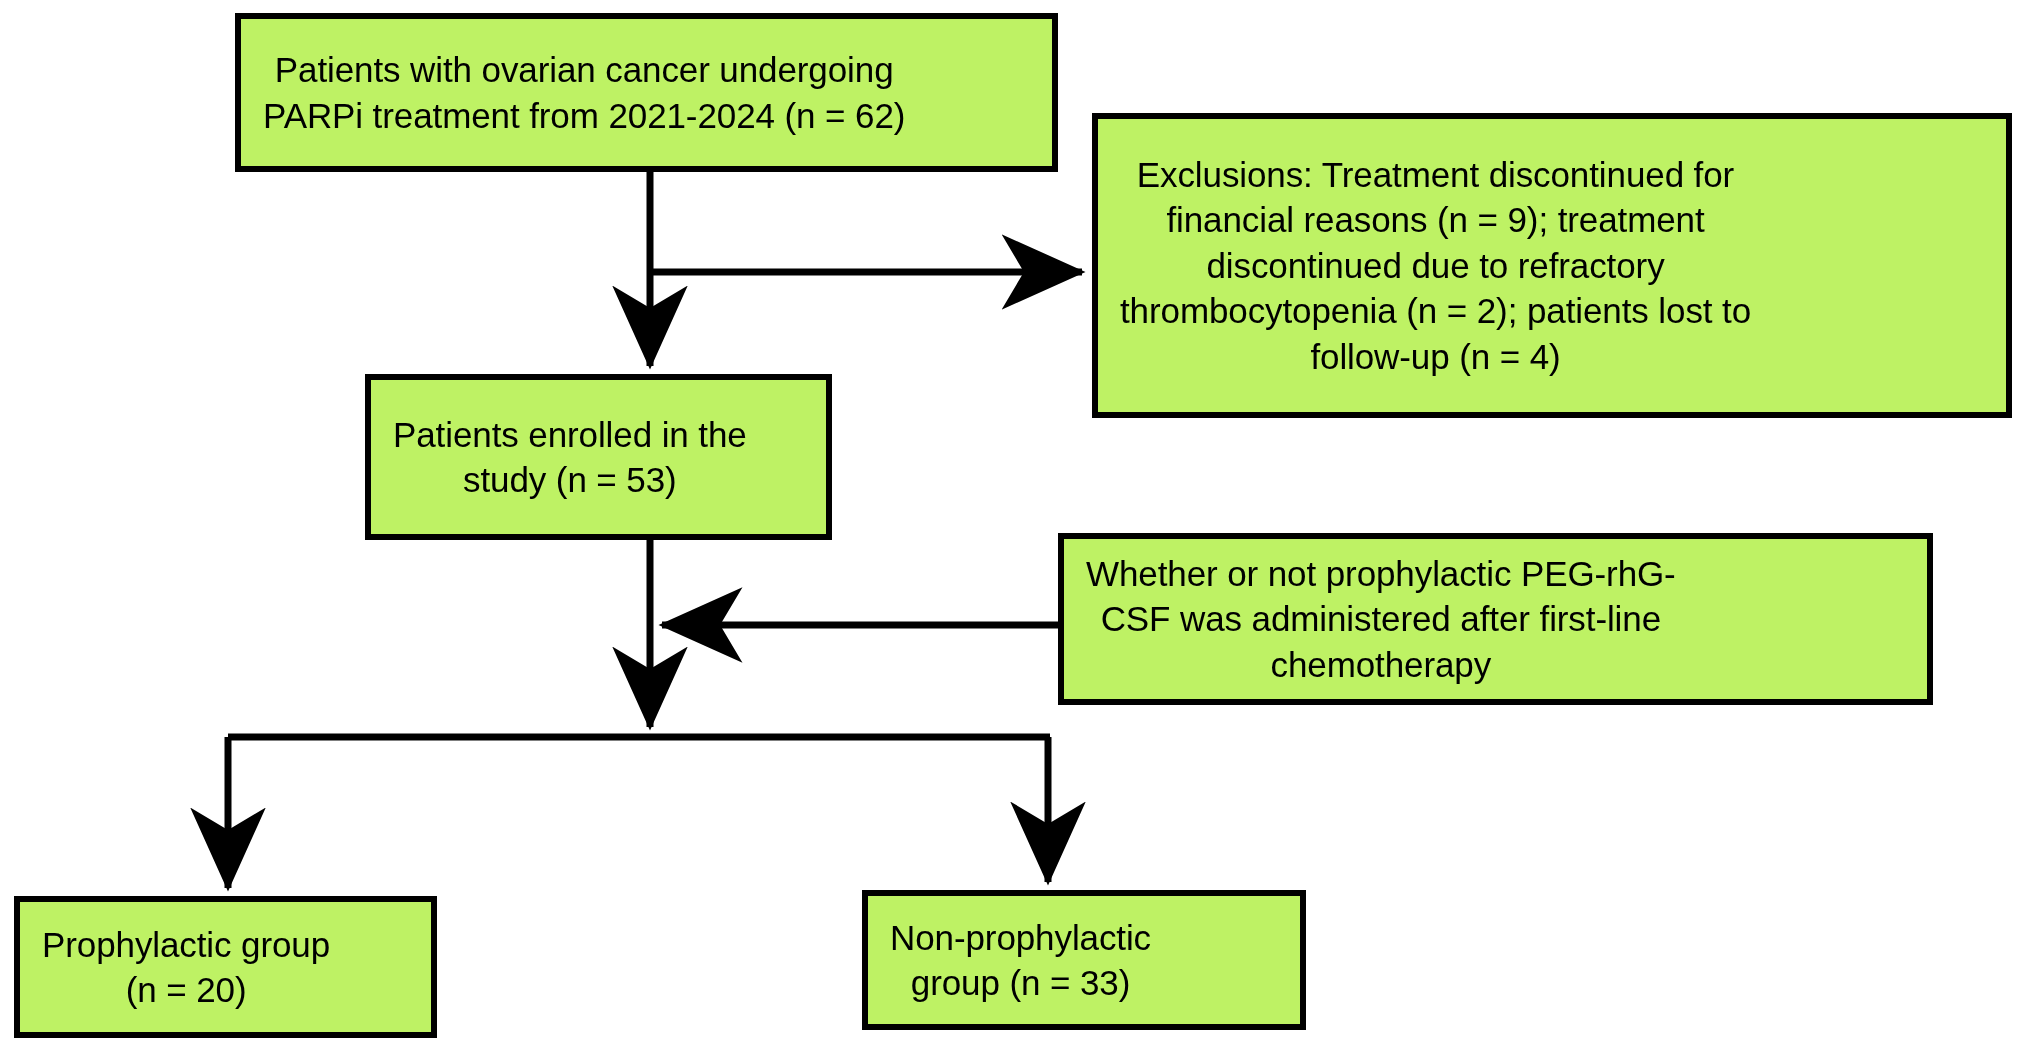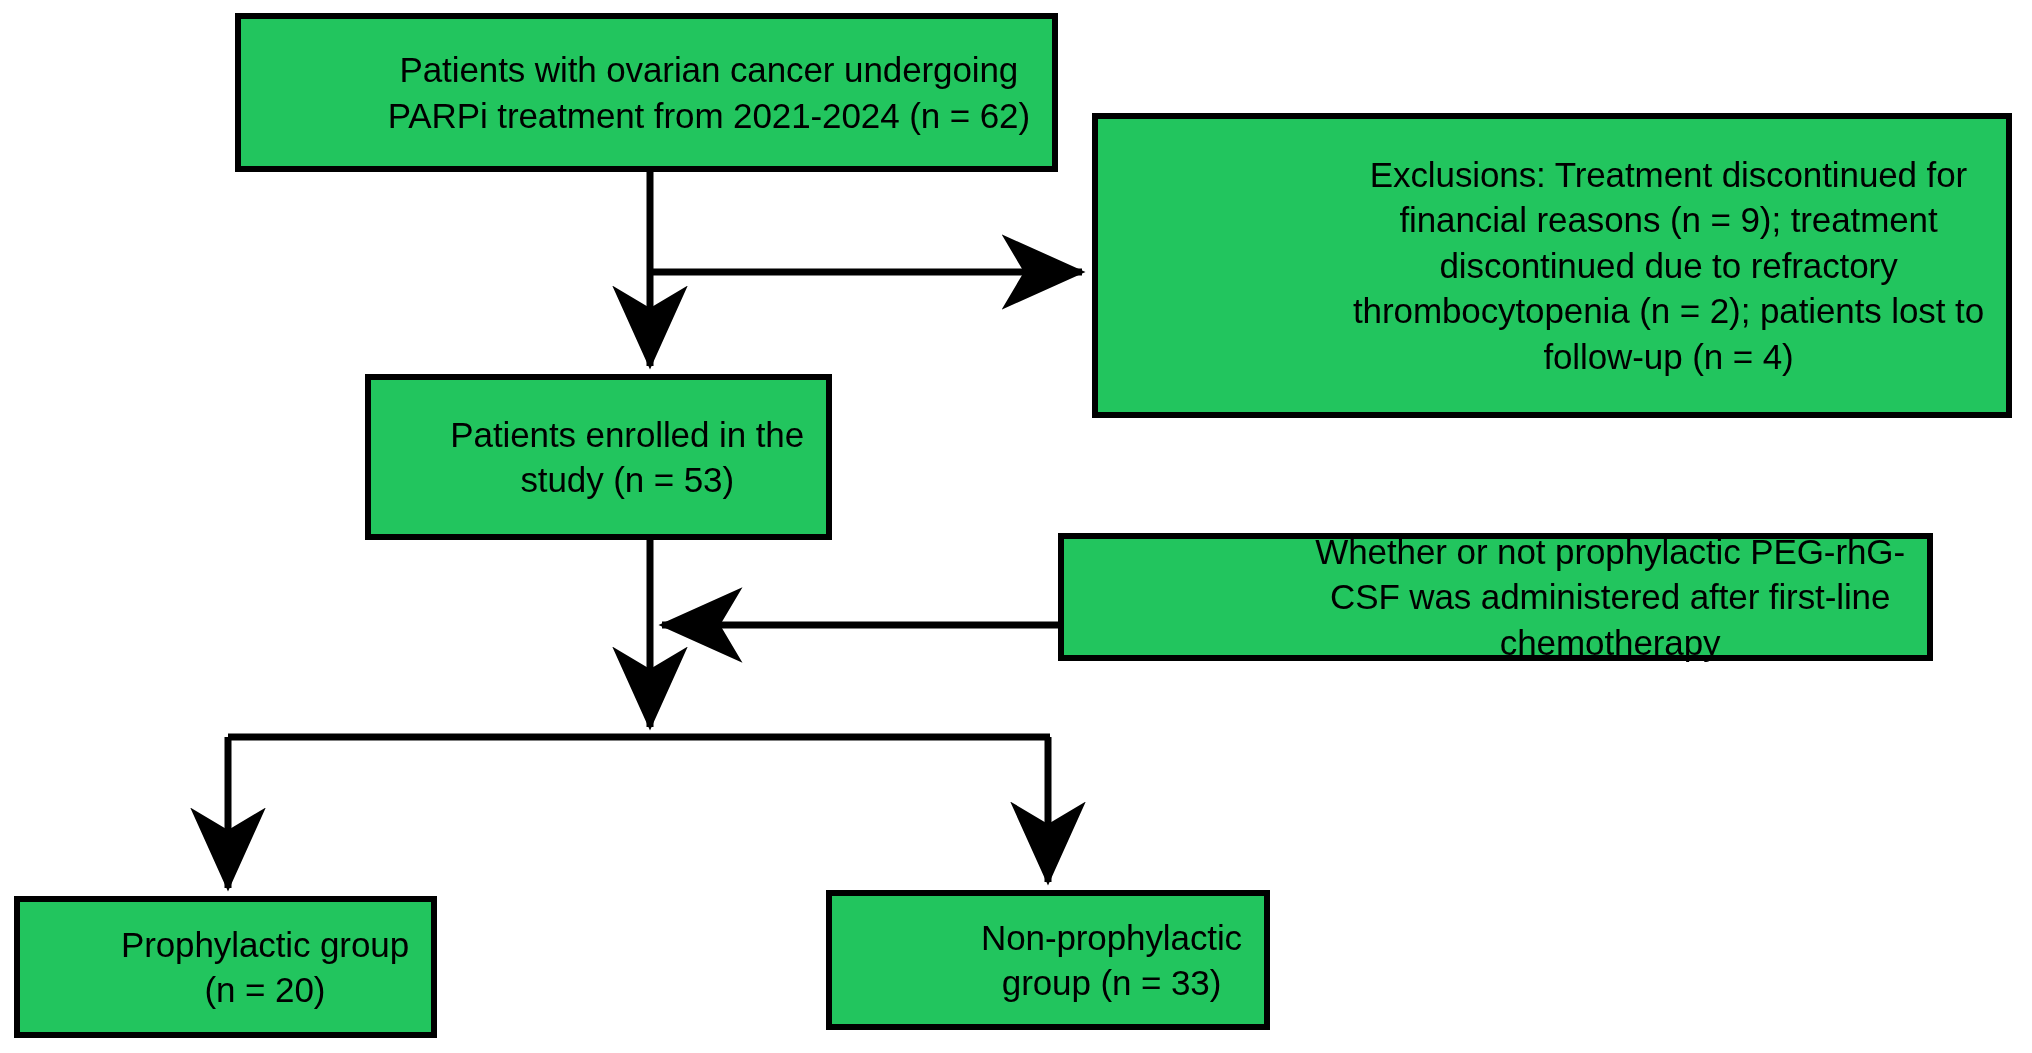--- a/index.html
+++ b/index.html
@@ -19,45 +19,44 @@
   #flow-svg {
     position: absolute;
     left: 0;
     top: 0;
     width: 2032px;
     height: 1053px;
   }
   .node-box {
     position: absolute;
     box-sizing: border-box;
-    background: #22c55e;
+    background: #bef264;
     border: 6px solid #000000;
     display: flex;
     align-items: center;
-    justify-content: flex-end;
+    justify-content: flex-start;
     z-index: 2;
-    padding-left: 33px;
   }
   .node-text {
     color: #000000;
     font-family: "Liberation Sans", sans-serif;
     font-size: 35px;
     line-height: 1.30;
     text-align: center;
     white-space: pre-line;
     padding: 0 22px;
     letter-spacing: -0.1px;
   }
   
   #node-source      { left: 235px;  top: 13px;  width: 823px; height: 159px; }
   #node-exclusions  { left: 1092px; top: 113px; width: 920px; height: 305px; }
   #node-enrolled    { left: 365px;  top: 374px; width: 467px; height: 166px; }
-  #node-grouping    { left: 1058px; top: 533px; width: 875px; height: 128px; }
+  #node-grouping    { left: 1058px; top: 533px; width: 875px; height: 172px; }
   #node-prophylactic     { left: 14px;  top: 896px; width: 423px; height: 142px; }
-  #node-non-prophylactic { left: 826px; top: 890px; width: 444px; height: 140px; }
+  #node-non-prophylactic { left: 862px; top: 890px; width: 444px; height: 140px; }
 </style>
 </head>
 <body>
 
 <div id="canvas">
 
   <svg id="flow-svg" viewBox="0 0 2032 1053" xmlns="http://www.w3.org/2000/svg" aria-hidden="true">
     <defs>
       <marker id="arrow-right" markerWidth="14" markerHeight="14" refX="11.5" refY="6" orient="auto" markerUnits="strokeWidth">
         <path d="M0,0.6 L12,6 L0,11.4 L3.2,6 Z" fill="#000000"></path>

